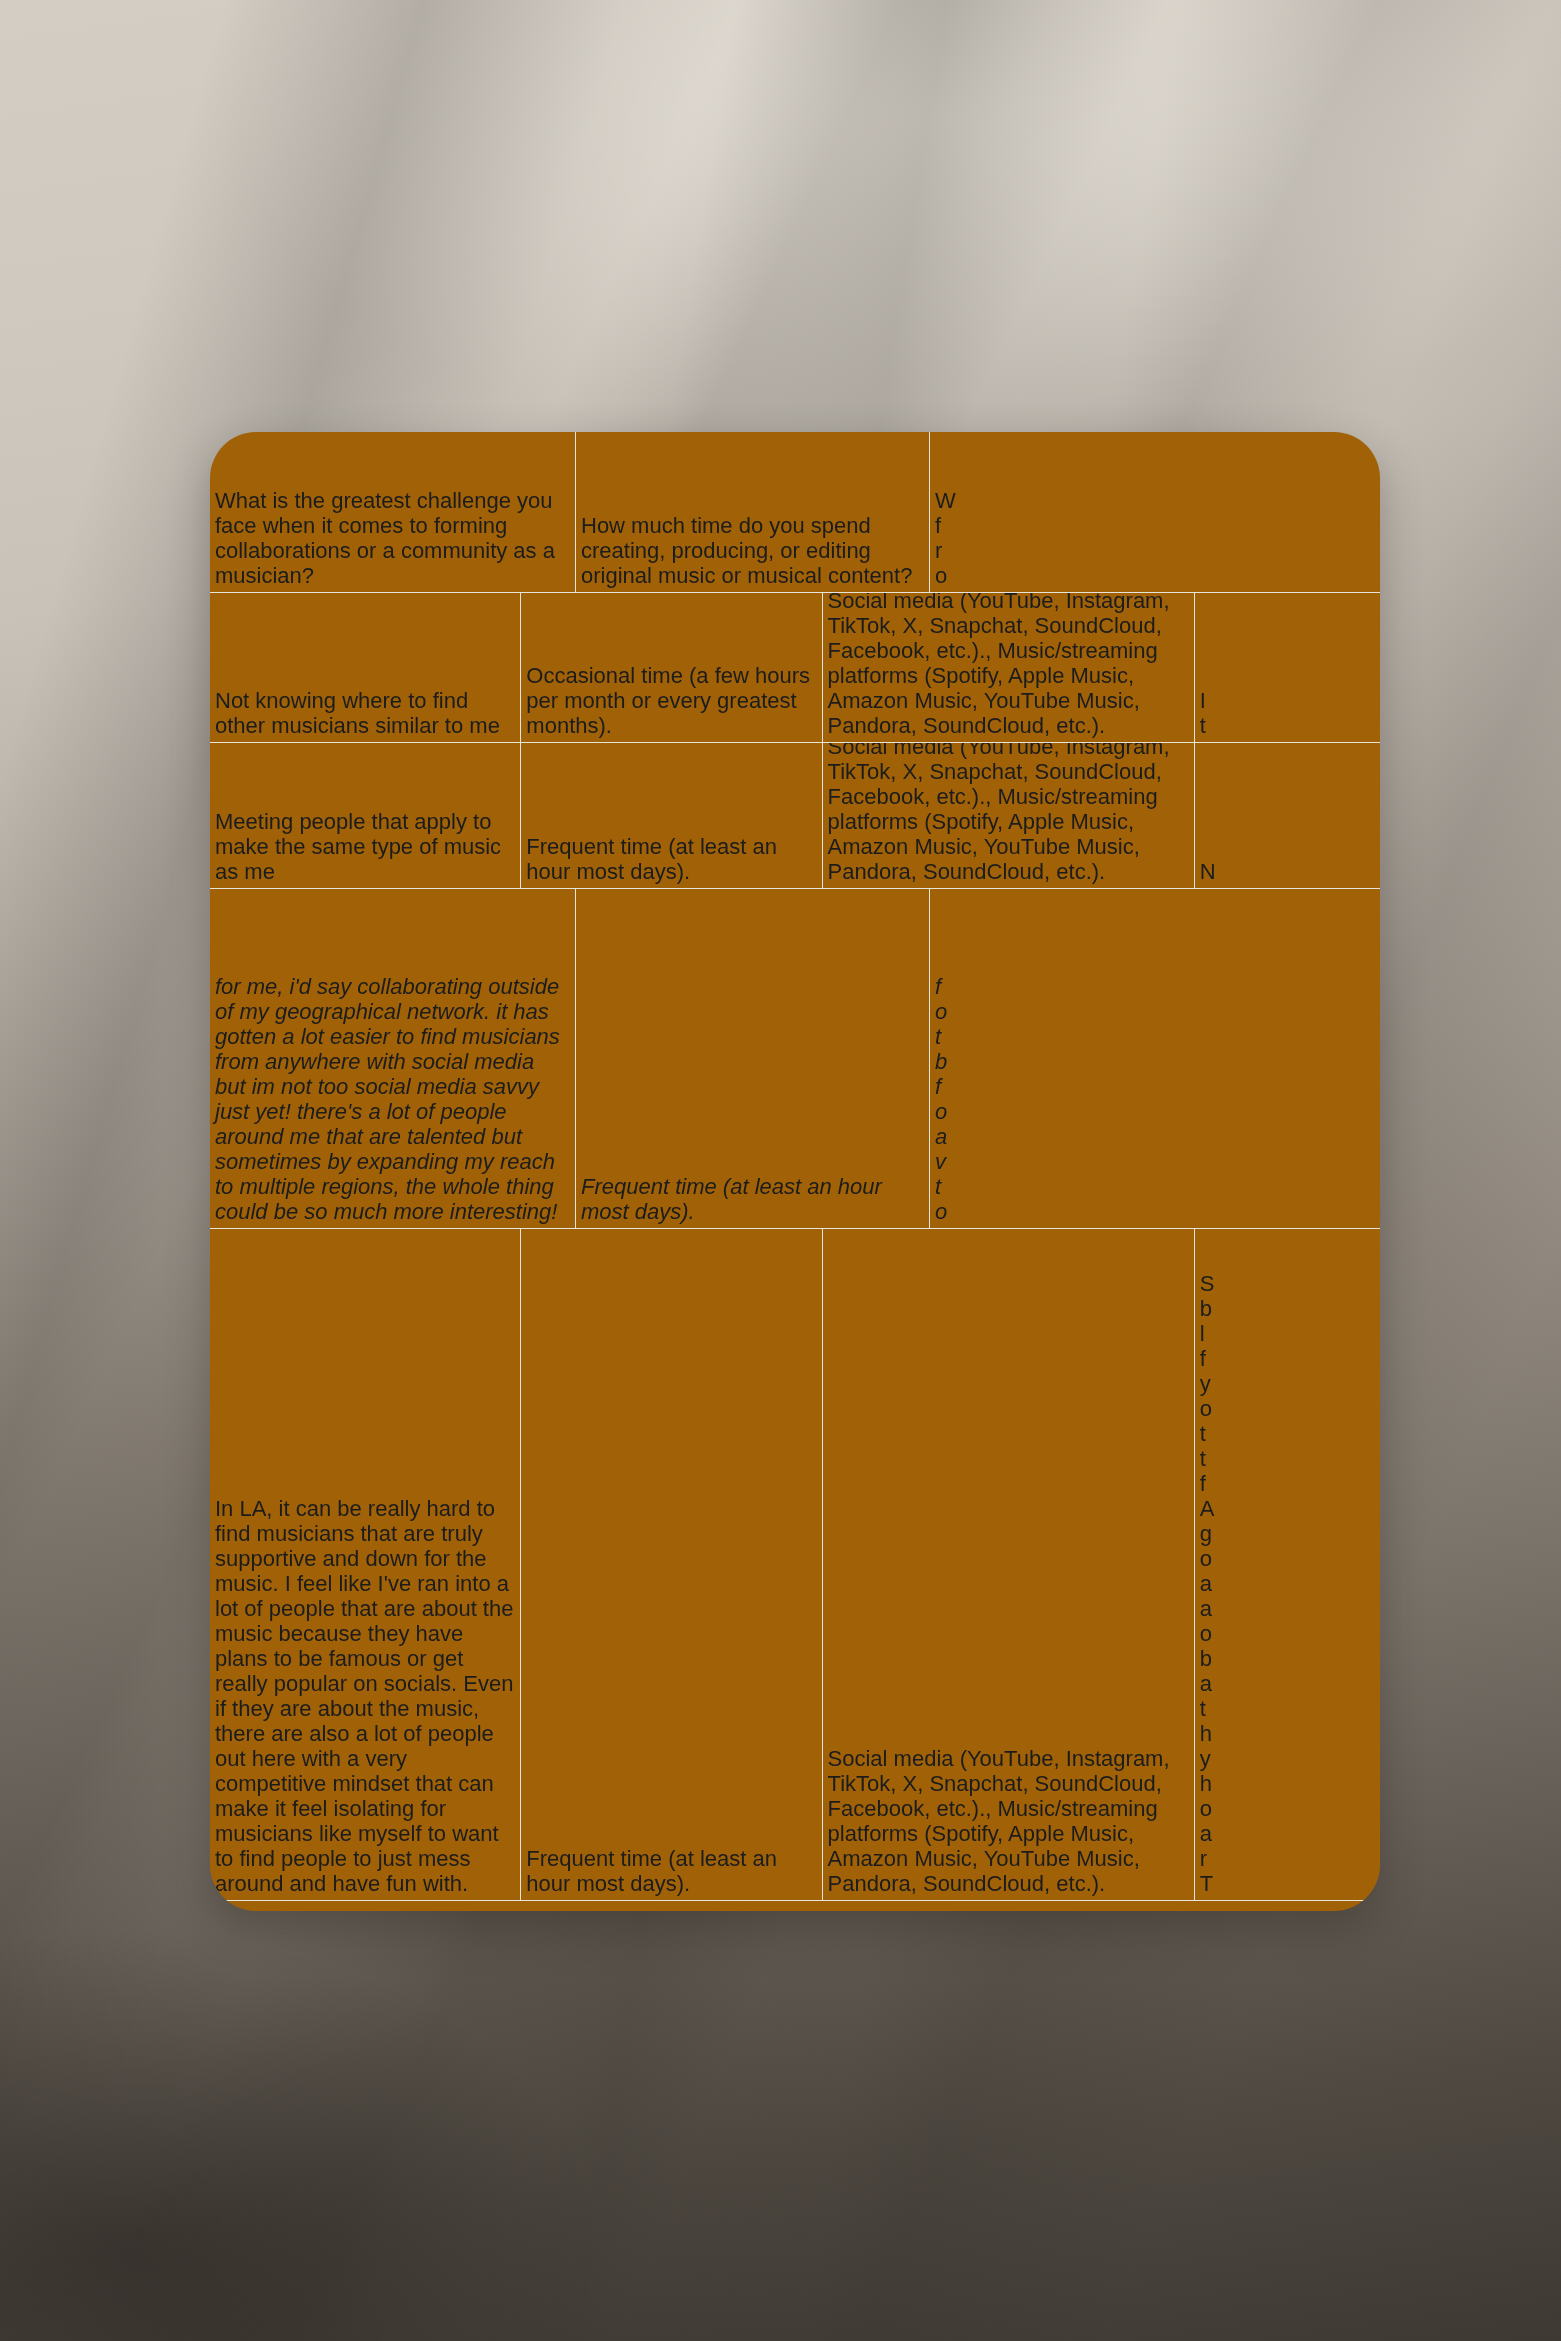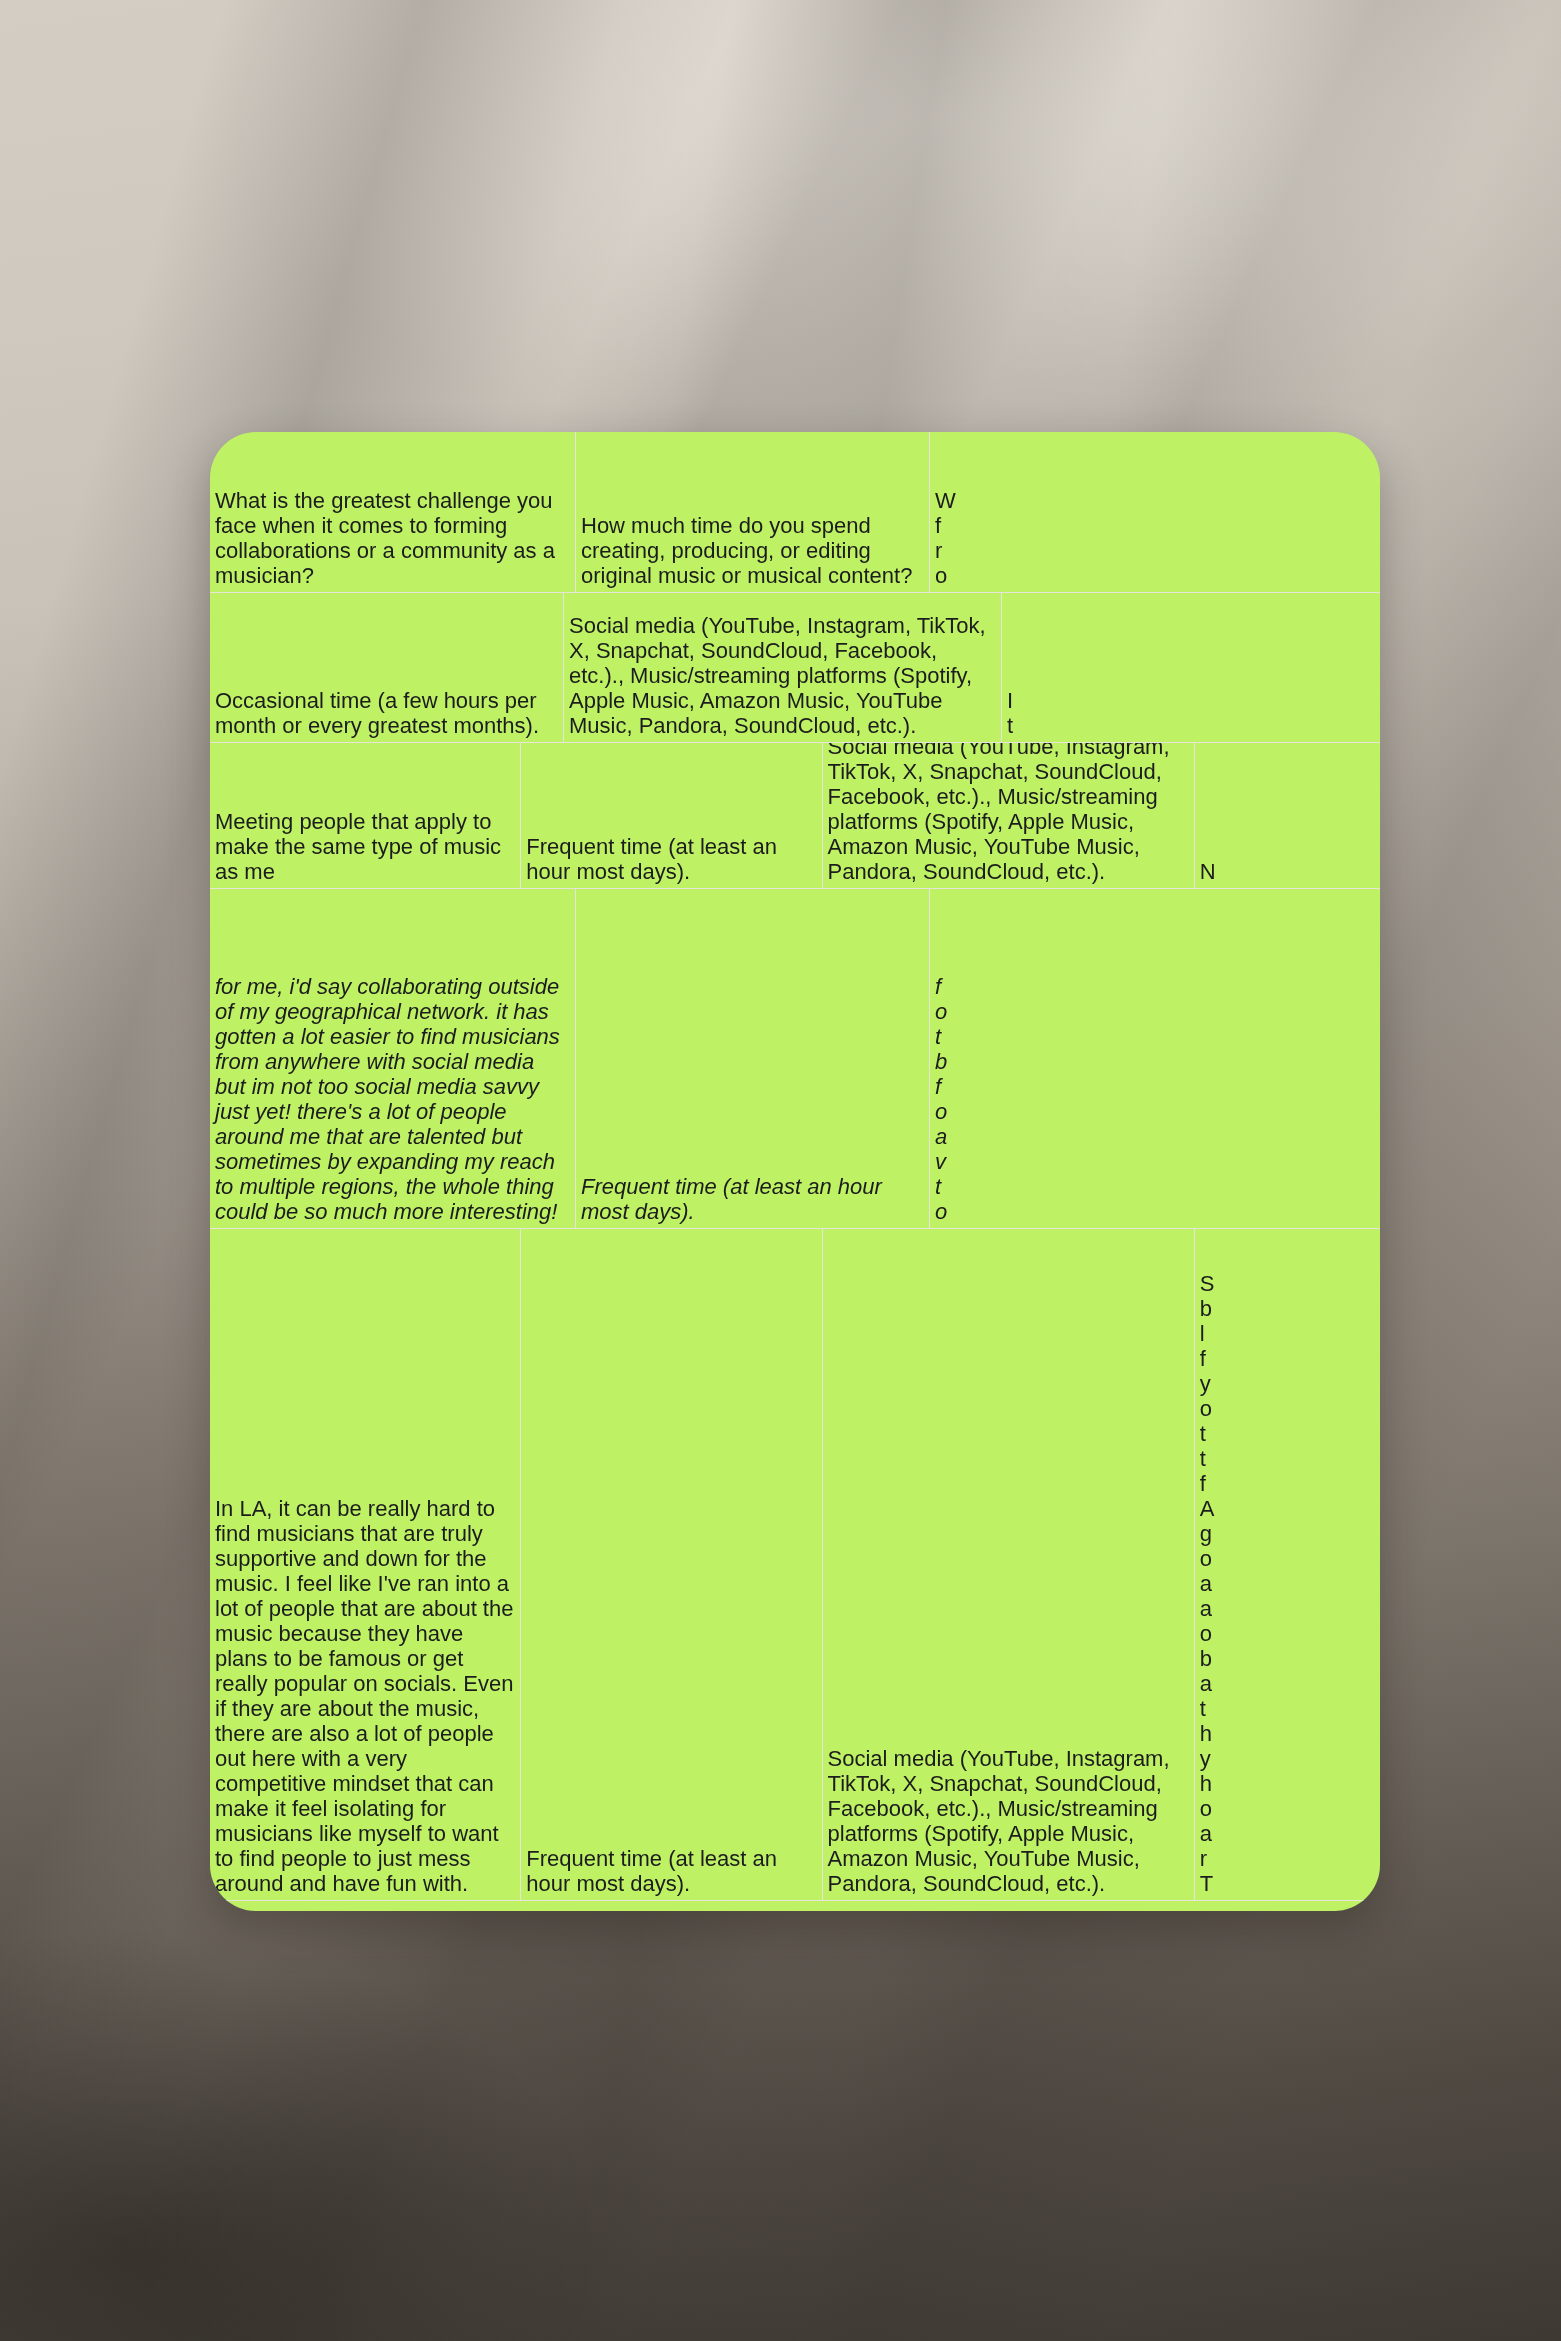--- a/index.html
+++ b/index.html
@@ -28,21 +28,21 @@
       linear-gradient(106deg, rgba(38,34,29,0) 10%, rgba(38,34,29,0.20) 19%, rgba(38,34,29,0.03) 28%, rgba(38,34,29,0) 33%),
       linear-gradient(99deg, rgba(38,34,29,0) 38%, rgba(38,34,29,0.17) 49%, rgba(38,34,29,0) 61%),
       linear-gradient(112deg, rgba(38,34,29,0) 62%, rgba(38,34,29,0.14) 72%, rgba(38,34,29,0) 82%);
   }
   .card {
     position: absolute;
     left: 210px;
     top: 432px;
     width: 1170px;
     height: 1479px;
-    background: #bef264;
+    background: #a16207;
     border-radius: 46px;
     overflow: hidden;
     box-shadow: 0 17.3px 43px rgba(35,30,24,0.30);
     display: flex;
     flex-direction: column;
   }
   .trow {
     display: flex;
     flex-shrink: 0;
     border-bottom: 1.4px solid #e7e4dc;
@@ -91,20 +91,23 @@
     </div>
     <div class="cell c4">
       <div class="txt frag">W
 f
 r
 o</div>
     </div>
   </div>
 
   <div class="trow h-r1">
+    <div class="cell c1">
+      <div class="txt">Not knowing where to find other musicians similar to me</div>
+    </div>
     <div class="cell c2">
       <div class="txt">Occasional time (a few hours per month or every greatest months).</div>
     </div>
     <div class="cell c3">
       <div class="txt">Social media (YouTube, Instagram, TikTok, X, Snapchat, SoundCloud, Facebook, etc.)., Music/streaming platforms (Spotify, Apple Music, Amazon Music, YouTube Music, Pandora, SoundCloud, etc.).</div>
     </div>
     <div class="cell c4">
       <div class="txt frag">I
 t</div>
     </div>

